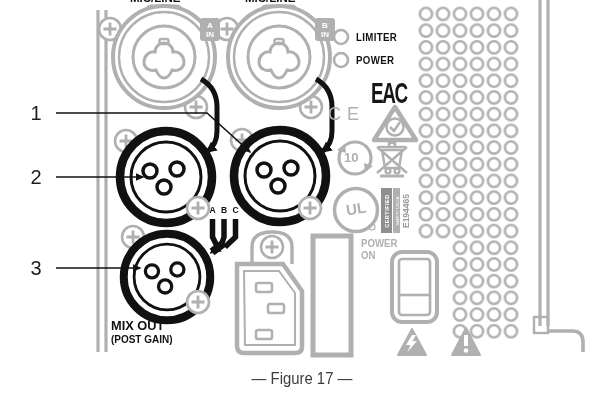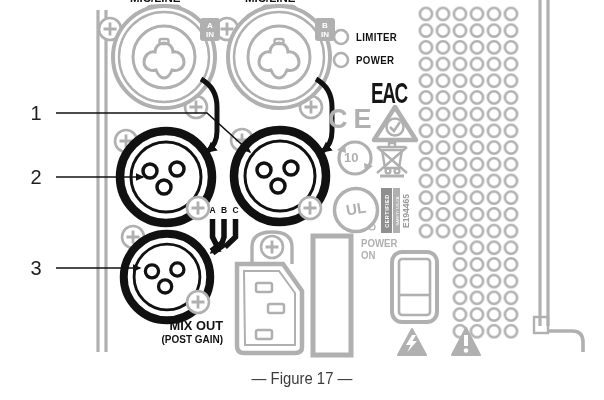--- a/index.html
+++ b/index.html
@@ -175,21 +175,21 @@
 </div>
 <div class="badge" style="left:315px;top:18px;">
   <div>B</div>
   <div>IN</div>
 </div>
 
 <span class="lbl ledlbl" style="left:356px;top:31px;">LIMITER</span>
 <span class="lbl ledlbl" style="left:356px;top:54px;">POWER</span>
 
 <span class="lbl" style="left:371px;top:77px;font-size:27px;font-weight:800;letter-spacing:-2px;transform:scale(0.70,1.08);transform-origin:0 0;color:#161616;">EAC</span>
-<span class="lbl gray" style="left:328px;top:104px;font-size:27px;font-weight:700;letter-spacing:6px;">CE</span>
+<span class="lbl gray" style="left:328px;top:104px;font-size:18px;font-weight:400;letter-spacing:6px;">CE</span>
 <span class="lbl gray" style="left:344px;top:150px;width:22px;font-size:13px;font-weight:bold;">10</span>
 <span class="lbl gray" style="left:343px;top:200px;width:26px;text-align:center;font-size:15px;font-weight:bold;transform:rotate(-9deg);">UL</span>
 <div class="strip" style="left:381px;top:188px;width:11px;height:45px;background:#8f8f8f;">
   <span class="rot" style="color:#fff;font-size:5.5px;font-weight:bold;letter-spacing:.5px;font-family:'Liberation Sans',sans-serif;">CERTIFIED</span>
 </div>
 <div class="strip" style="left:393px;top:188px;width:7px;height:45px;background:#b0b0b0;">
   <span class="rot" style="color:#fff;font-size:4px;font-family:'Liberation Sans',sans-serif;">SAFETY US-CA</span>
 </div>
 <div class="strip" style="left:399px;top:187px;width:13px;height:47px;">
   <span class="rot" style="color:#9a9a9a;font-size:8.5px;font-weight:bold;font-family:'Liberation Sans',sans-serif;">E194465</span>
@@ -197,21 +197,21 @@
 
 <div class="lbl" style="left:361px;top:237px;font-size:10.5px;font-weight:bold;color:#b0b0b0;line-height:1.15;transform:scaleX(.92);transform-origin:0 0;">
   <div>POWER</div>
   <div>ON</div>
 </div>
 
 <span class="lbl" style="left:208px;top:205px;width:9px;text-align:center;font-size:8.5px;font-weight:bold;">A</span>
 <span class="lbl" style="left:219.5px;top:205px;width:9px;text-align:center;font-size:8.5px;font-weight:bold;">B</span>
 <span class="lbl" style="left:231px;top:205px;width:9px;text-align:center;font-size:8.5px;font-weight:bold;">C</span>
 
-<div class="lbl" style="left:108px;top:318px;width:118px;text-align:right;">
+<div class="lbl" style="left:108px;top:318px;width:118px;text-align:left;">
   <div style="font-size:13.5px;font-weight:bold;transform:scaleX(.95);">MIX OUT</div>
   <div style="font-size:10.5px;font-weight:bold;transform:scaleX(.95);">(POST GAIN)</div>
 </div>
 
 <span class="lbl num" style="left:26px;top:102px;width:20px;text-align:center;">1</span>
 <span class="lbl num" style="left:26px;top:166px;width:20px;text-align:center;">2</span>
 <span class="lbl num" style="left:26px;top:257px;width:20px;text-align:center;">3</span>
 
 <div class="lbl" style="left:0;top:370px;width:604px;text-align:center;font-size:16px;color:#3c3c3c;transform:scaleX(.93);">— Figure 17 —</div>
 

